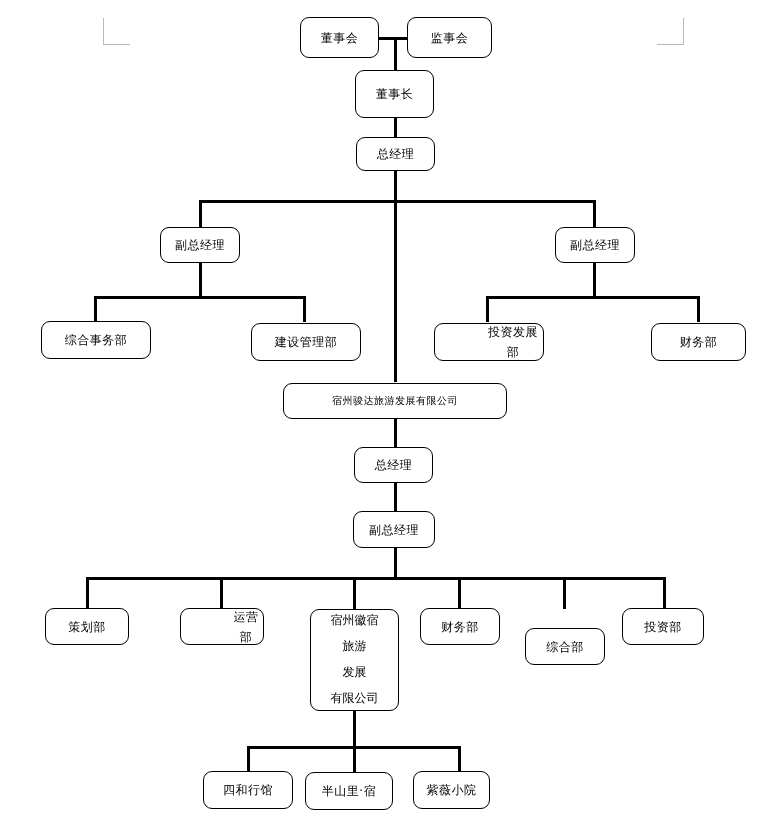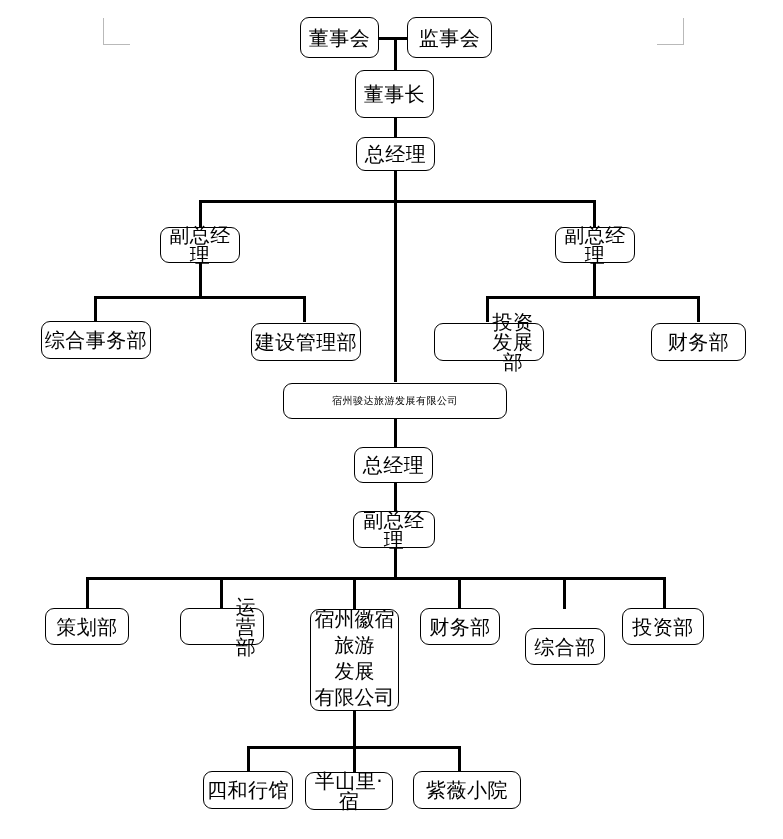--- a/index.html
+++ b/index.html
@@ -48,21 +48,21 @@
     position: absolute;
     box-sizing: border-box;
     border: 1.6px solid #000000;
     border-radius: 9px;
     background: #ffffff;
     display: flex;
     align-items: center;
     justify-content: center;
     text-align: center;
     color: #000000;
-    font-size: 20px;
+    font-size: 12px;
     line-height: 20px;
     letter-spacing: 0.5px;
     white-space: pre-line;
     z-index: 3;
   }
   .node.multiline {
     line-height: 26px;
     letter-spacing: 0px;
   }
   .node.wide { font-size: 10px; }
@@ -152,15 +152,15 @@
   <div class="node" style="left:420px; top:608px; width:80px; height:37px;">财务部</div>
 
   <div class="node" style="left:525px; top:628px; width:80px; height:37px;">综合部</div>
 
   <div class="node" style="left:622px; top:608px; width:82px; height:37px;">投资部</div>
 
   <div class="node" style="left:203px; top:771px; width:90px; height:38px;">四和行馆</div>
 
   <div class="node" style="left:305px; top:772px; width:88px; height:38px;">半山里·宿</div>
 
-  <div class="node" style="left:413px; top:771px; width:108px; height:38px;text-align:center;">紫薇小院</div>
+  <div class="node" style="left:413px; top:771px; width:77px; height:38px;text-align:center;">紫薇小院</div>
 
 </div>
 
 </body></html>

